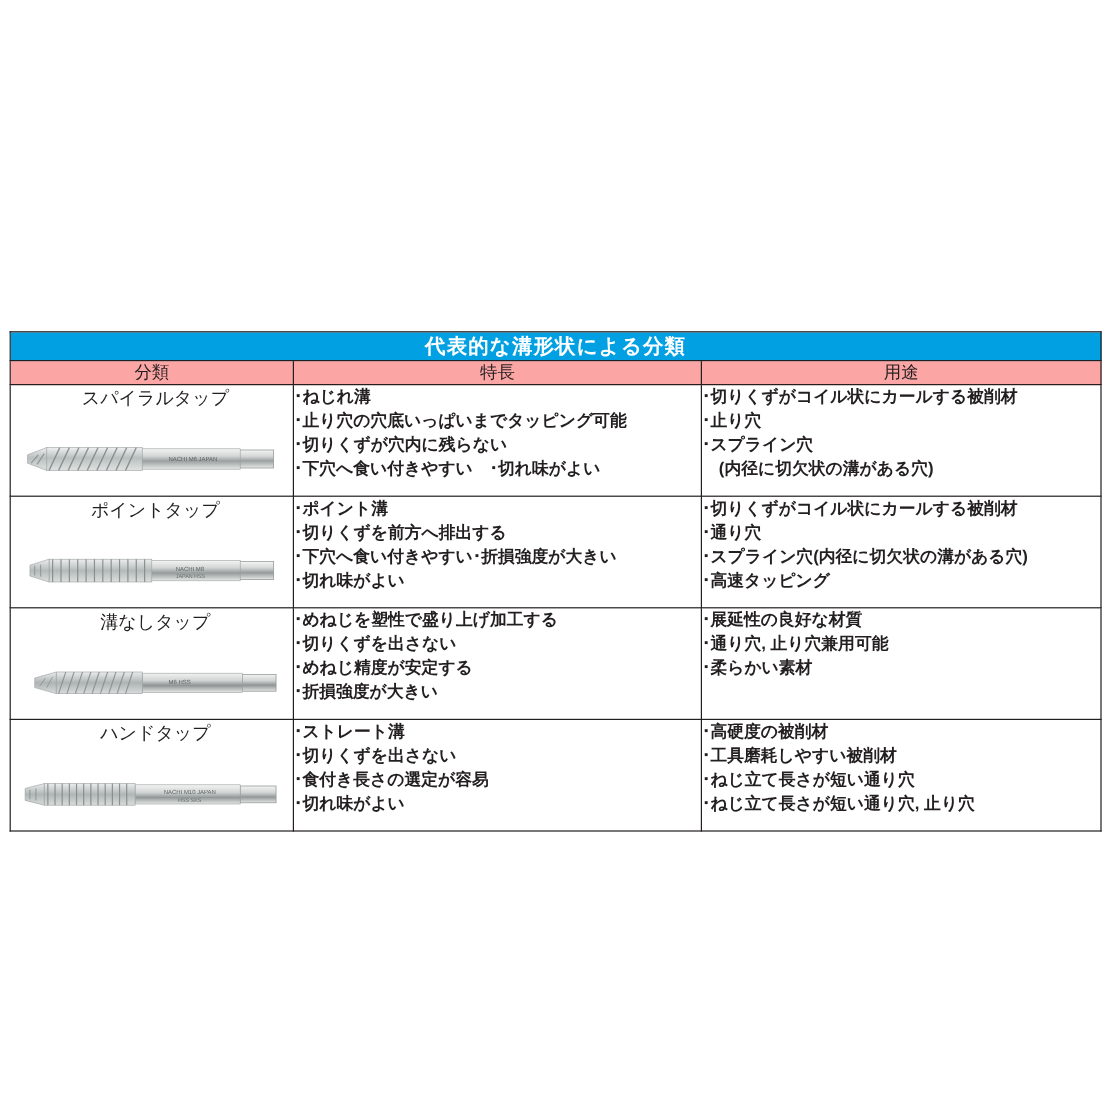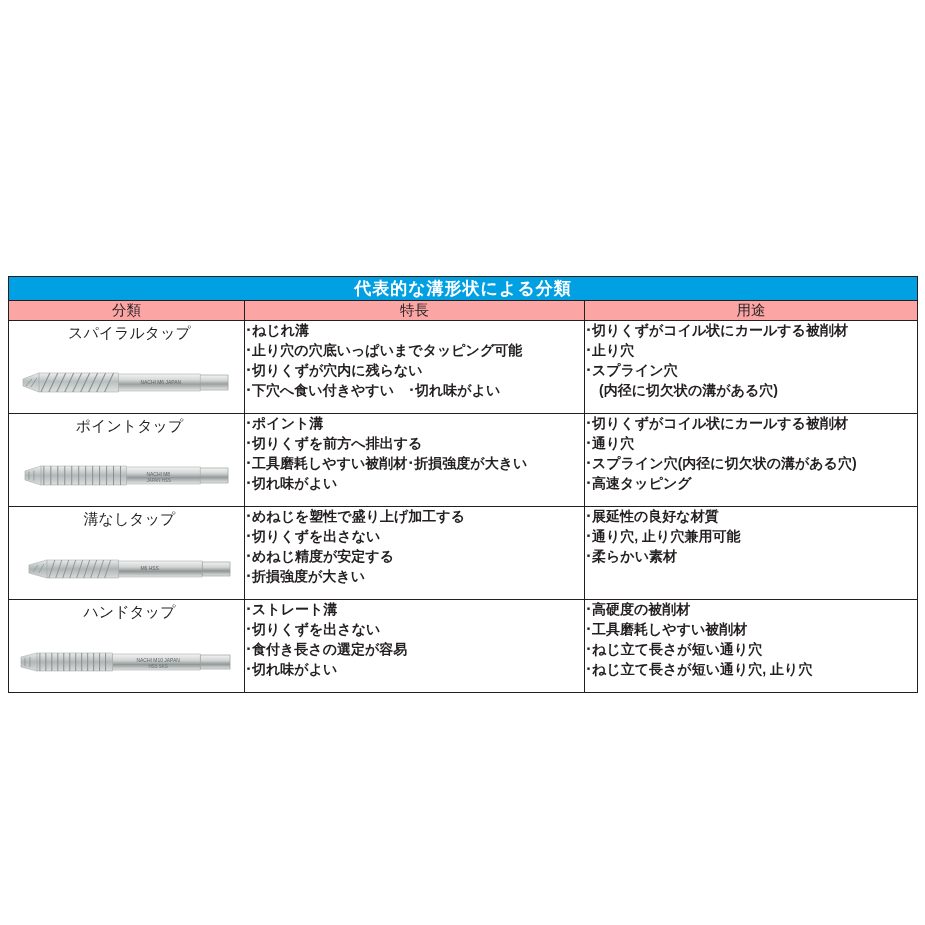--- a/index.html
+++ b/index.html
@@ -218,21 +218,21 @@
                     <path d="M21 24.5 L21 34.5"></path>
               </g>
               <text x="134" y="30" font-family="Liberation Sans, sans-serif" font-size="5" fill="#5d6262">NACHI M8</text>
               <text x="134" y="36" font-family="Liberation Sans, sans-serif" font-size="4.5" fill="#6b7070">JAPAN  HSS</text>
             </svg>
           </div>
         </td>
         <td class="feat">
           <div>･ポイント溝</div>
           <div>･切りくずを前方へ排出する</div>
-          <div>･工具磨耗しやすい被削材･折損強度が大きい</div>
+          <div>･下穴へ食い付きやすい･折損強度が大きい</div>
           <div>･切れ味がよい</div>
         </td>
         <td class="use">
           <div>･切りくずがコイル状にカールする被削材</div>
           <div>･通り穴</div>
           <div>･スプライン穴(内径に切欠状の溝がある穴)</div>
           <div>･高速タッピング</div>
         </td>
       </tr>
 

